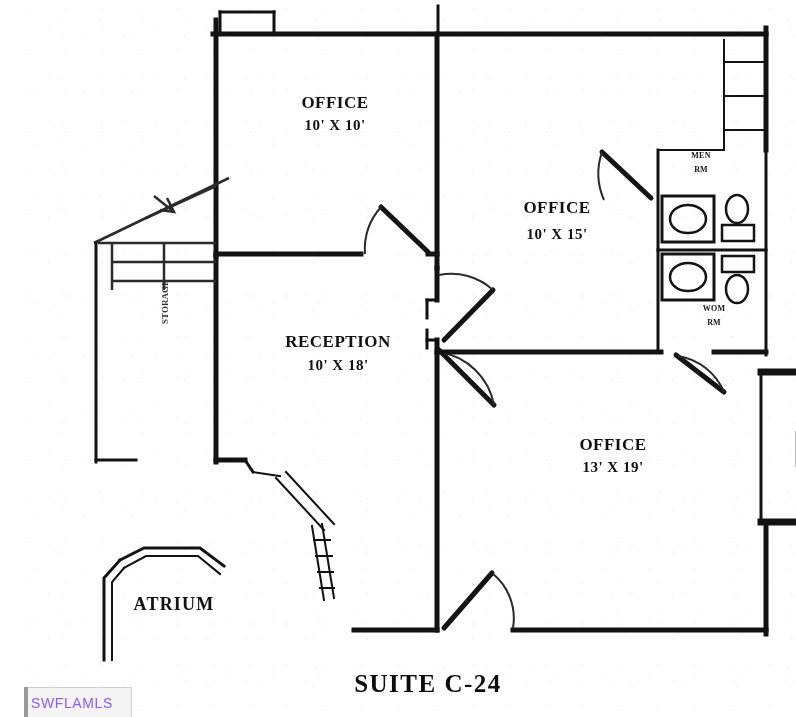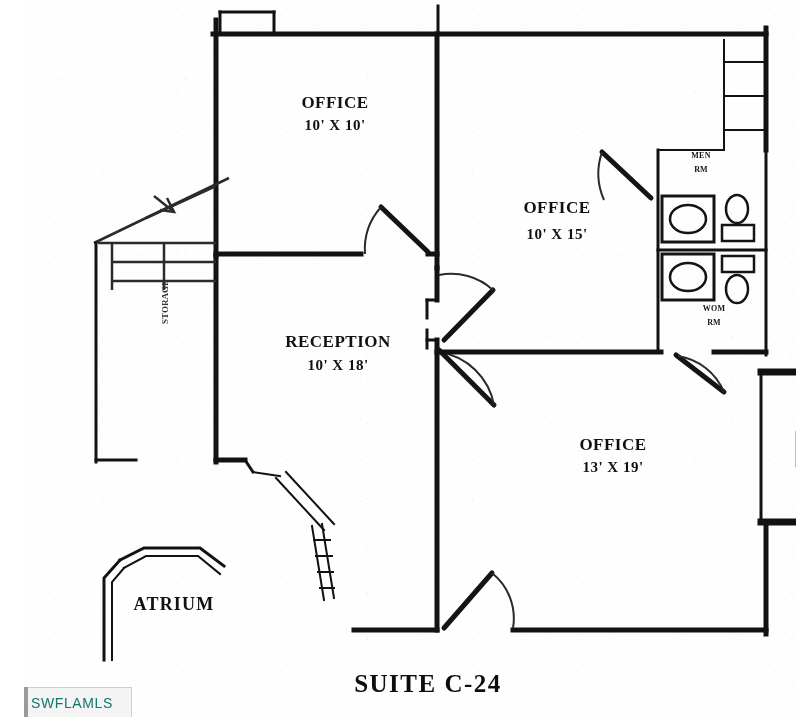--- a/index.html
+++ b/index.html
@@ -108,21 +108,21 @@
     align-items:center;
     padding-left:7px;
     box-sizing:border-box;
     background:#f4f4f4;
     border-top:1px solid #cfcfcf;
     border-right:1px solid #cfcfcf;
   }
   #watermark span{
     font-family:"Liberation Sans",sans-serif;
     font-size:14px;
-    color:#0f766e;
+    color:#8b5cf6;
     letter-spacing:0.6px;
   }
   #wm-bar{
     position:absolute;
     left:0;bottom:0;
     width:4px;height:30px;
     background:#9a9a9a;
   }
   .noise{
     position:absolute;

